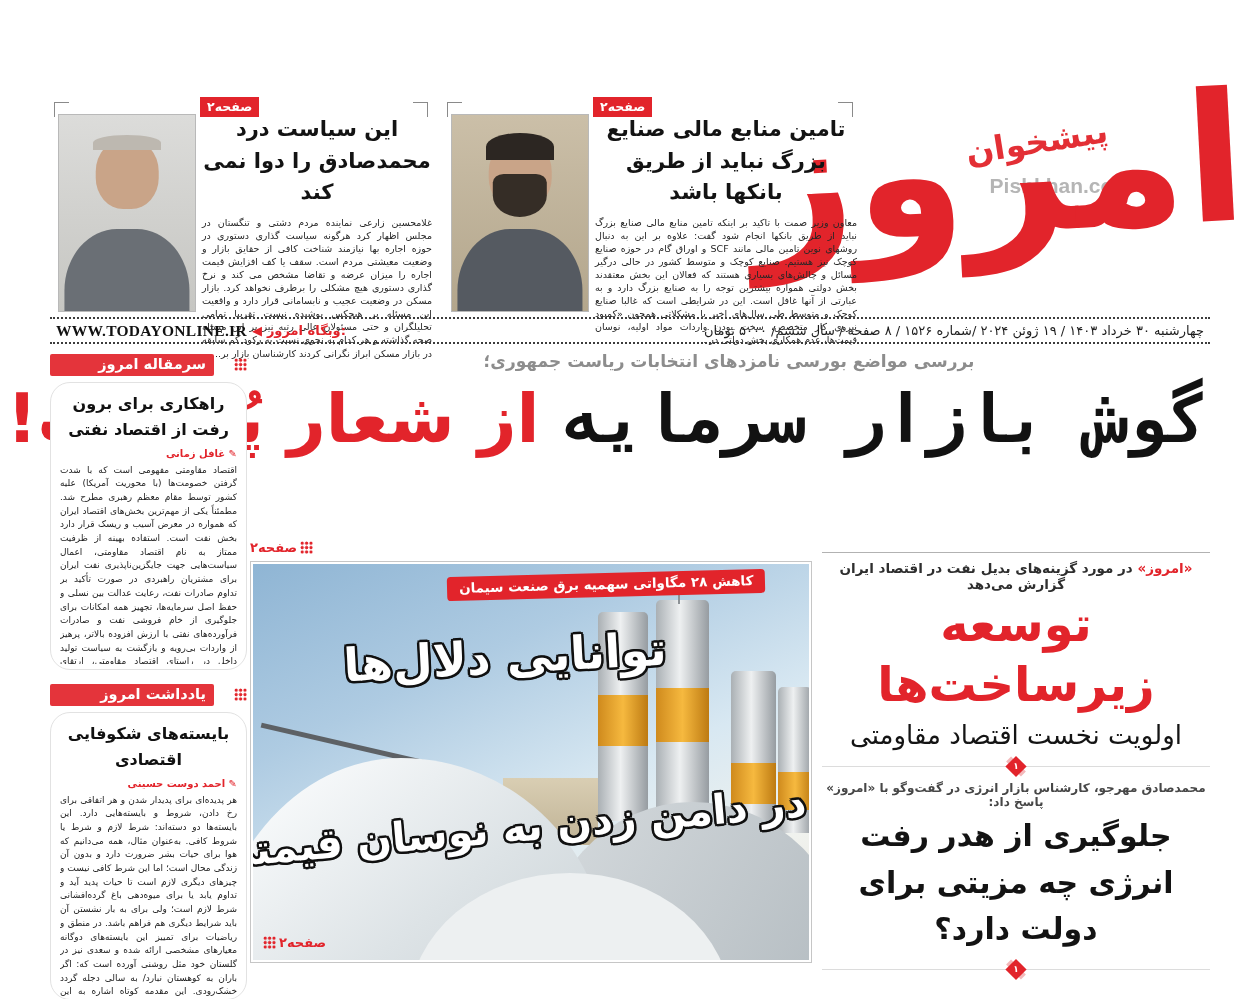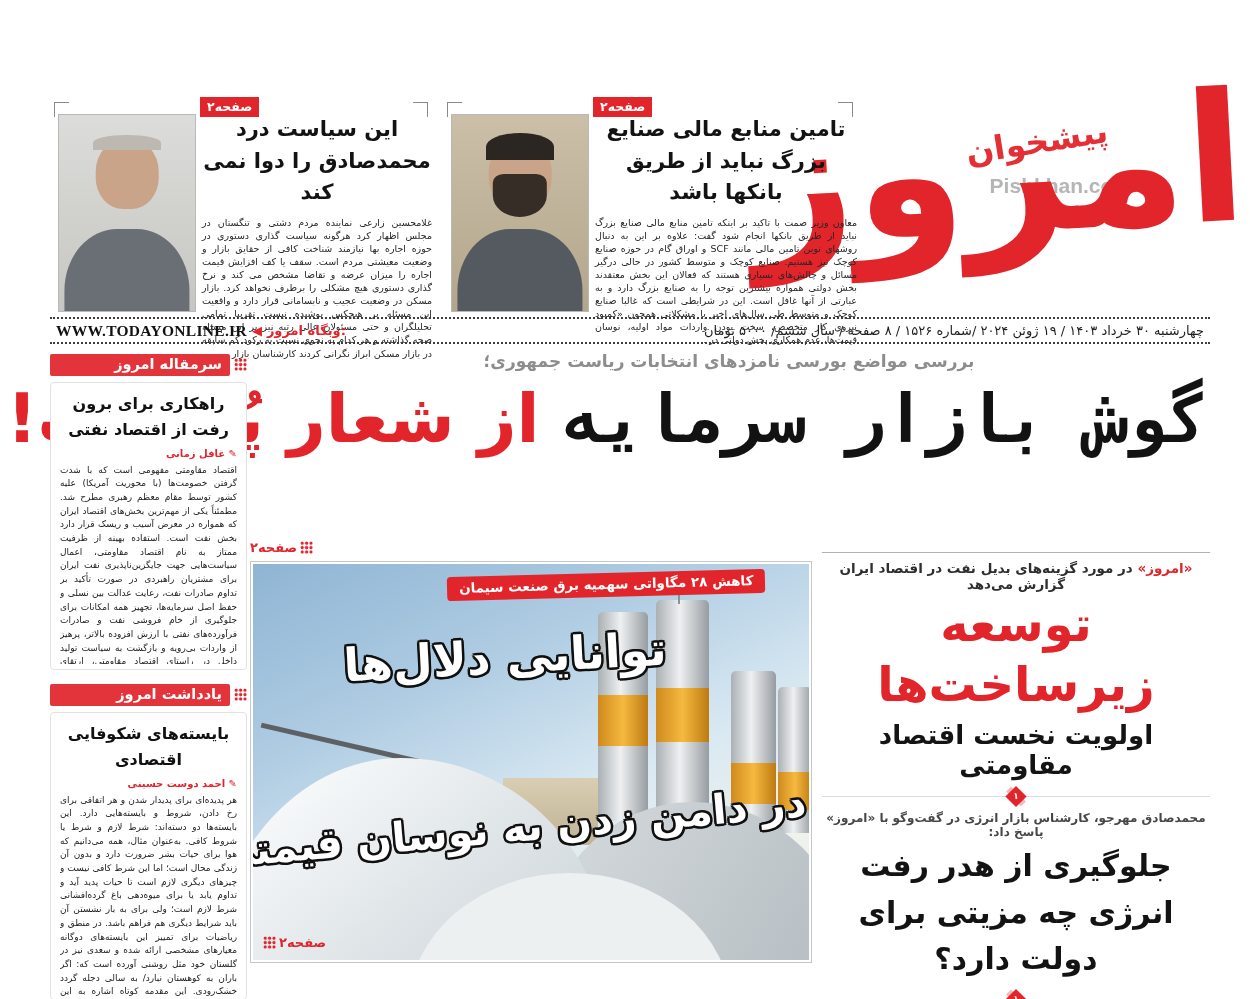--- a/index.html
+++ b/index.html
@@ -46,24 +46,24 @@
   
   .lead { position:absolute; left:250px; right:42px; top:351px; text-align:center; }
   .lead-kicker { font-size:17px; font-weight:bold; color:#8d8d8d; }
   .lead-headline { margin-top:10px; font-size:67px; font-weight:bold; line-height:1.15; white-space:nowrap; }
   .hl-b { color:#121212;font-family:Liberation Mono, monospace; }
   .hl-r { color:#e2242b; }
 
   
   .sidebar { position:absolute; left:50px; top:352px; width:197px; }
   .side-sec { margin-bottom:12px; }
-  .sec-head { display:flex; align-items:center; gap:4px; height:25px; }
+  .sec-head { display:flex; align-items:center; gap:20px; height:25px; }
   .dots-grid { width:13px; height:13px; flex:0 0 auto; background-image:radial-gradient(circle,#e2242b 1.5px,transparent 1.9px); background-size:4.4px 4.4px; }
   .sec-bar { flex:1; background:#e4343b; color:#fff; font-size:14.5px; font-weight:bold; padding:2px 8px 4px; border-radius:2px; }
-  .sec-box { border:1px solid #e2e2e2; border-radius:4px; padding:8px 9px 6px; margin-top:5px; height:288px; overflow:hidden; background:#fff; }
+  .sec-box { border:1px solid #e2e2e2; border-radius:20px; padding:8px 9px 6px; margin-top:5px; height:288px; overflow:hidden; background:#fff; }
   .sec-title { font-size:16px; font-weight:bold; text-align:center; line-height:1.65; color:#111; }
   .sec-author { color:#e2242b; font-size:10px; font-weight:bold; margin:4px 0 5px; }
   .pen-ic { font-size:10px; }
   .sec-body { font-size:9px; line-height:1.52; text-align:justify; color:#1b1b1b; max-height:200px; overflow:hidden; }
   #note-box .sec-body { max-height:214px; }
   .more { color:#e2242b; font-weight:bold; font-size:9.5px; margin-top:3px; }
 
   
   .photo-wrap { position:absolute; left:250px; top:540px; width:562px; }
   .pbadge { color:#e2242b; font-weight:bold; font-size:13px; display:flex; align-items:center; gap:3px; direction:ltr; width:max-content; }
@@ -86,21 +86,21 @@
   .story-h1 { top:66px; left:28px; width:448px; font-size:46px; transform:rotate(-3deg); }
   .story-h2 { top:238px; left:6px; width:548px; font-size:41px; transform:rotate(-5deg); white-space:nowrap; }
   .pbadge-bottom { position:absolute; bottom:10px; left:10px; }
 
   
   .rightcol { position:absolute; left:822px; width:388px; top:552px; }
   .rc-rule { border-top:1px solid #b2b2b2; }
   .rc-kicker1 { text-align:center; font-size:13.5px; font-weight:bold; color:#2e2e2e; margin-top:7px; }
   .rc-kicker1 .red { color:#e2242b; }
   .rc-h1 { text-align:center; font-size:48px; font-weight:bold; color:#e2242b; line-height:1.25; margin-top:2px; }
-  .rc-h1sub { text-align:center; font-size:26px; font-weight:bold; color:#141414; margin-top:6px; }
+  .rc-h1sub { text-align:center; font-size:26px; font-weight:normal; color:#141414; margin-top:6px; }
   .divider { position:relative; margin:16px 0 2px; border-top:1px solid #dcdcdc; height:1px; }
   .diamond { position:absolute; left:50%; top:-8px; width:15px; height:15px; background:#e2242b; transform:translateX(-50%) rotate(45deg); box-shadow:-7px 0 0 -4px #f3b9bb,7px 0 0 -4px #f3b9bb; }
   .diamond b { display:block; transform:rotate(-45deg); color:#fff; font-size:9px; line-height:15px; text-align:center; font-weight:bold; }
   .rc-kicker2 { text-align:center; font-size:12px; font-weight:bold; color:#474747; margin-top:14px; }
   .rc-h2 { text-align:center; font-size:30px; font-weight:bold; color:#131313; line-height:1.55; margin-top:4px; padding:0 6px; } 
 </style>
 </head>
 <body>
 
 <div id="page">

